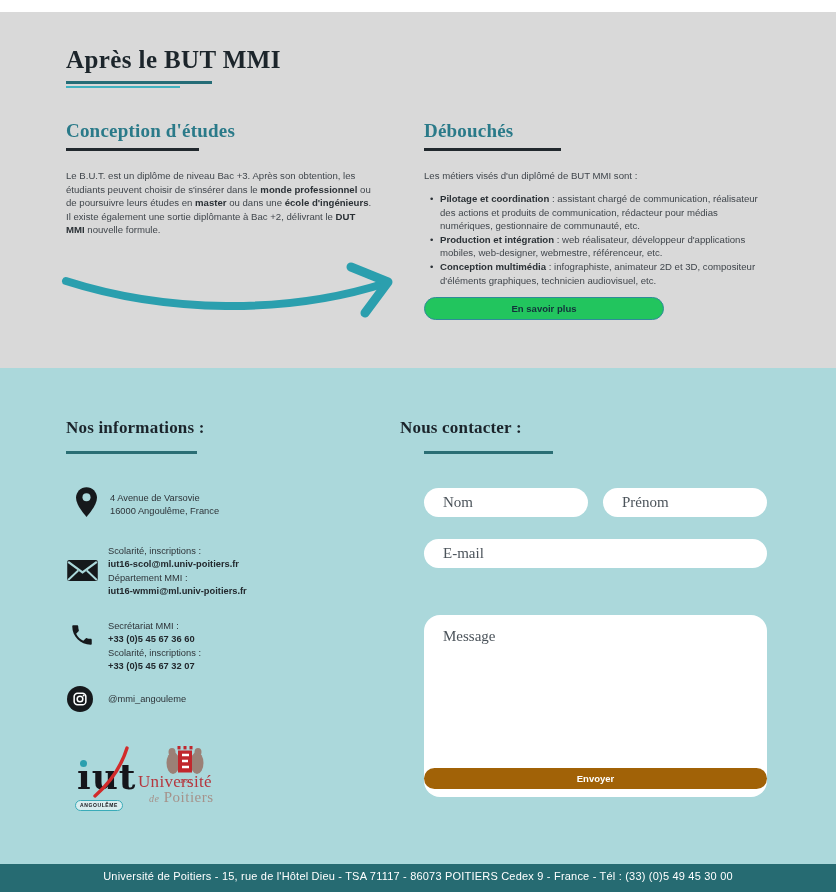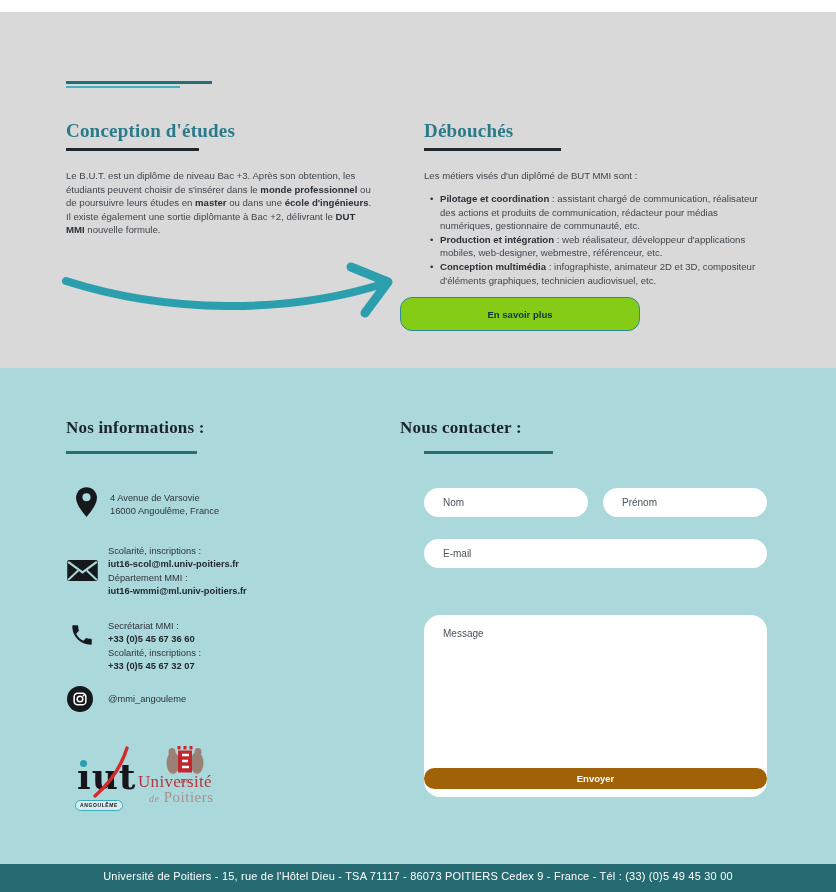--- a/index.html
+++ b/index.html
@@ -25,37 +25,37 @@
                  color:#2a7a89; letter-spacing:.2px; }
   .sec-rule { height:3px; background:#21282d; }
 
   .body-text { font-size:9.6px; line-height:13.6px; color:#40464c; }
   .body-text b, .li-lead { color:#2b3136; font-weight:bold; }
 
   .careers-list { list-style:none; }
   .careers-list li { position:relative; padding-left:12px; }
   .careers-list li::before { content:"•"; position:absolute; left:2px; top:0; color:#2b3136; }
 
-  .btn-more { left:400px; top:297px; width:240px; height:34px; border-radius:12px;
-              background:#84cc16; border:1.5px solid #2f8b99; color:#13313b;
+  .btn-more { left:424px; top:297px; width:240px; height:23px; border-radius:12px;
+              background:#22c55e; border:1.5px solid #2f8b99; color:#13313b;
               font-weight:bold; font-size:9.5px; display:flex; align-items:center;
               justify-content:center; cursor:pointer; font-family:"Liberation Sans",sans-serif; }
 
   
   .foot-heading { font-family:"Liberation Serif","DejaVu Serif",serif; font-weight:bold;
                   font-size:17px; color:#1b242b; letter-spacing:.2px; }
   .foot-rule { height:2.5px; background:#2a6e74; }
 
   .info-lines { font-size:9.3px; line-height:13.4px; color:#2d3338; }
   .info-lines .bold { font-weight:bold; color:#22282d; }
 
   
   .field { position:absolute; border:none; outline:none; background:#ffffff;
-           border-radius:15px; font-family:Liberation Sans, sans-serif;
-           font-size:10px; color:#2d3338; padding:0 19px; }
+           border-radius:15px; font-family:Liberation Serif, serif;
+           font-size:15px; color:#2d3338; padding:0 19px; }
   .field::placeholder { color:#4b535a; opacity:1; }
   textarea.field { resize:none; padding-top:13px; border-radius:16px; }
   .btn-send { left:424px; top:768px; width:343px; height:21px; border-radius:11px;
               background:#a16207; border:none; color:#ffffff; font-weight:bold;
               font-size:9.5px; display:flex; align-items:center; justify-content:center;
               cursor:pointer; font-family:"Liberation Sans",sans-serif; }
 
   
   .bar-text { left:0; top:870px; width:836px; text-align:center; color:#ffffff;
               font-size:11px; letter-spacing:.2px; }
@@ -74,20 +74,21 @@
   .up-year { font-size:4.5px; color:#b5363e; letter-spacing:.5px; }
 </style>
 </head>
 <body>
 
 <div id="app">
   <div class="bg-gray"></div>
   <div class="bg-teal"></div>
   <div class="bg-dark"></div>
 
+  <h1 class="abs hero-title">Après le BUT MMI</h1>
   <div class="abs hero-rule-dark"></div>
   <div class="abs hero-rule-light"></div>
 
   <h2 class="abs sec-heading" style="left:66px; top:120px;">Conception d'études</h2>
   <div class="abs sec-rule" style="left:66px; top:148px; width:133px;"></div>
   <p class="abs body-text" style="left:66px; top:169px; width:306px;"><span>Le B.U.T. est un diplôme de niveau Bac +3. Après son obtention, les étudiants peuvent choisir de s'insérer dans le </span><b>monde professionnel</b><span> ou de poursuivre leurs études en </span><b>master</b><span> ou dans une </span><b>école d'ingénieurs</b><span>. Il existe également une sortie diplômante à Bac +2, délivrant le </span><b>DUT MMI</b><span> nouvelle formule.</span></p>
 
   <svg class="abs" style="left:56px; top:255px;" width="345" height="75" viewBox="0 0 345 75">
     <path d="M 10 26 C 110 58 230 60 330 28" fill="none" stroke="#2b9fae" stroke-width="8" stroke-linecap="round"></path>
     <path d="M 295 12 L 332 27 L 309 58" fill="none" stroke="#2b9fae" stroke-width="9" stroke-linecap="round" stroke-linejoin="round"></path>

